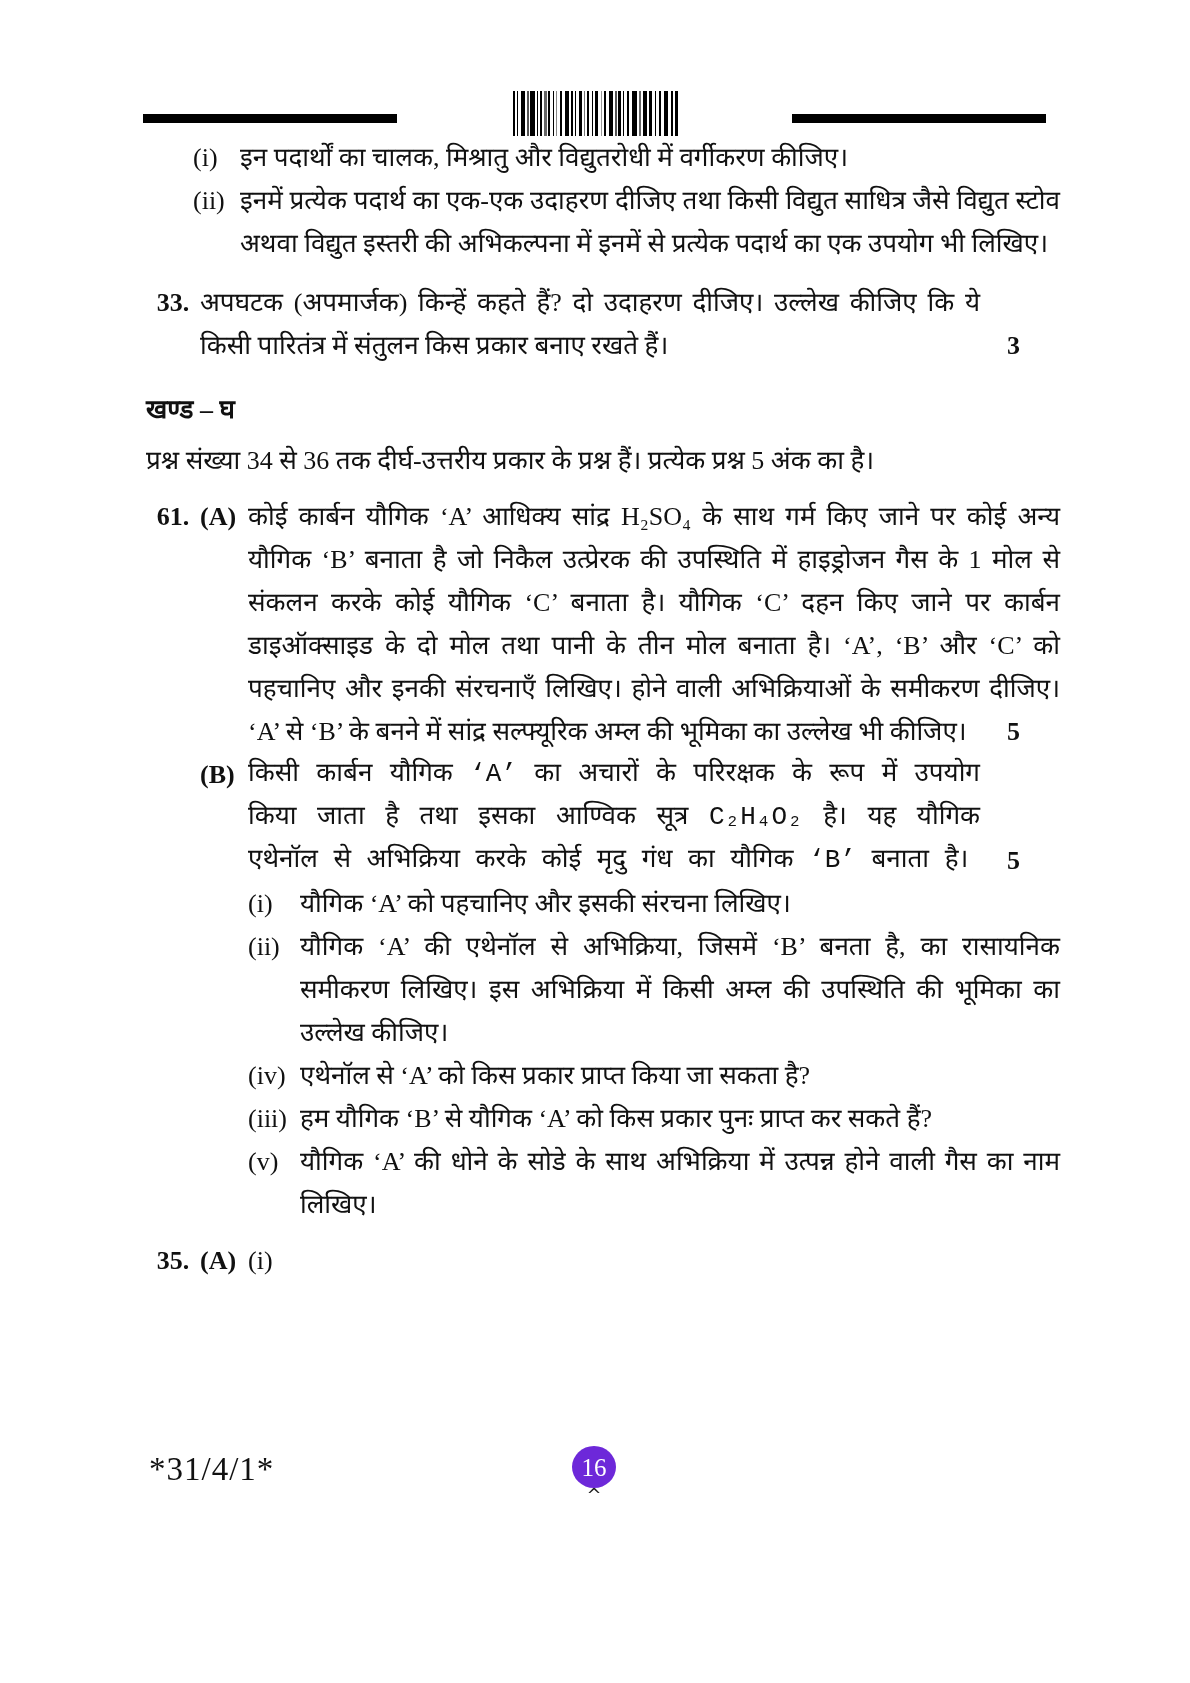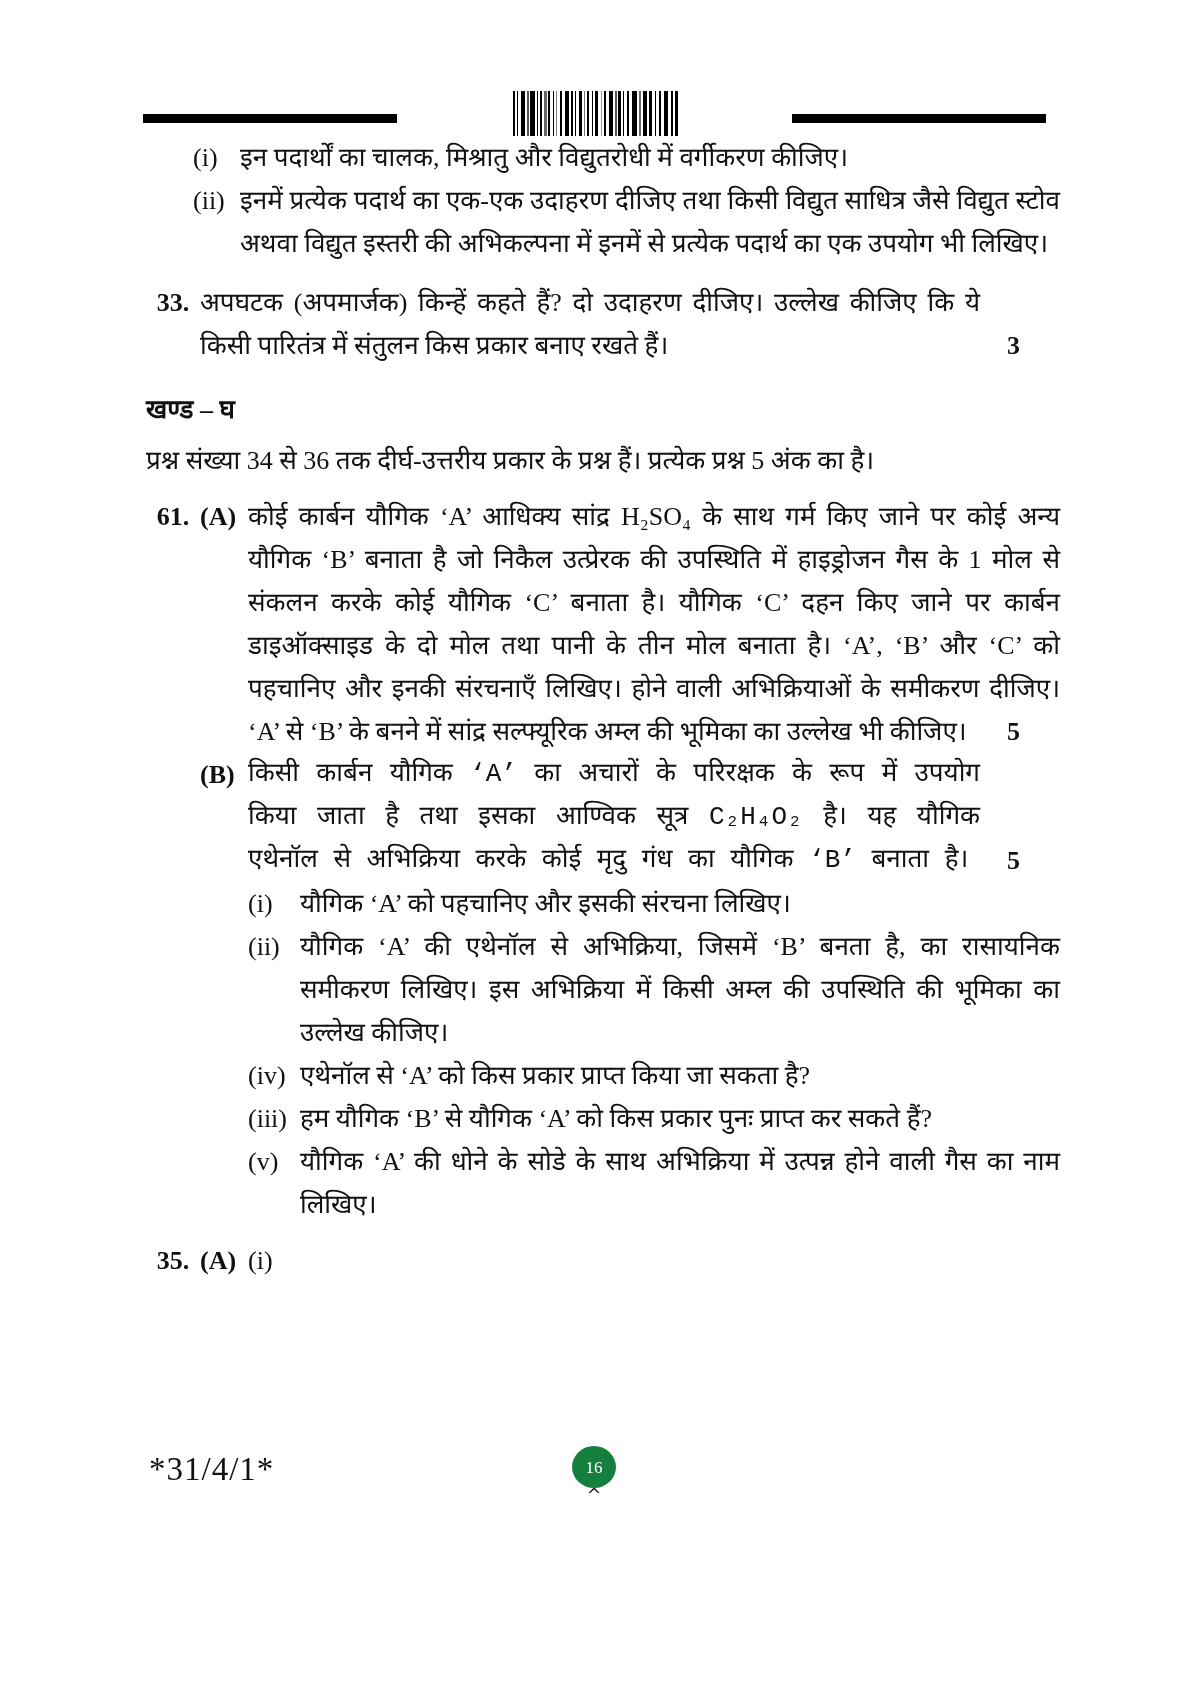--- a/index.html
+++ b/index.html
@@ -45,23 +45,23 @@
   .bblock .txt { padding-right:80px;font-family:Liberation Mono, monospace; }
   .sub-items { margin-left:102px; }
   .sub-items .row .txt { text-align:justify; }
   
   .q35 { margin-top:13px; }
   
   .footer-code { position:absolute; left:125px; top:1448px; font-size:33px; letter-spacing:1px;margin-left:24px; }
   .page-badge {
     position:absolute; left:572px; top:1446px;
     width:44px; height:42px; border-radius:50%;
-    background:#15803d; color:#fff;
+    background:#6d28d9; color:#fff;
     display:flex; align-items:center; justify-content:center;
-    font-size:17px;
+    font-size:25px;
   }
   .page-caret {
     position:absolute; left:584px; top:1486px;
     width:20px; text-align:center;
     font-size:18px; line-height:18px; color:#222;
     font-family:"DejaVu Sans",sans-serif;
   }
 </style>
 </head>
 <body>

